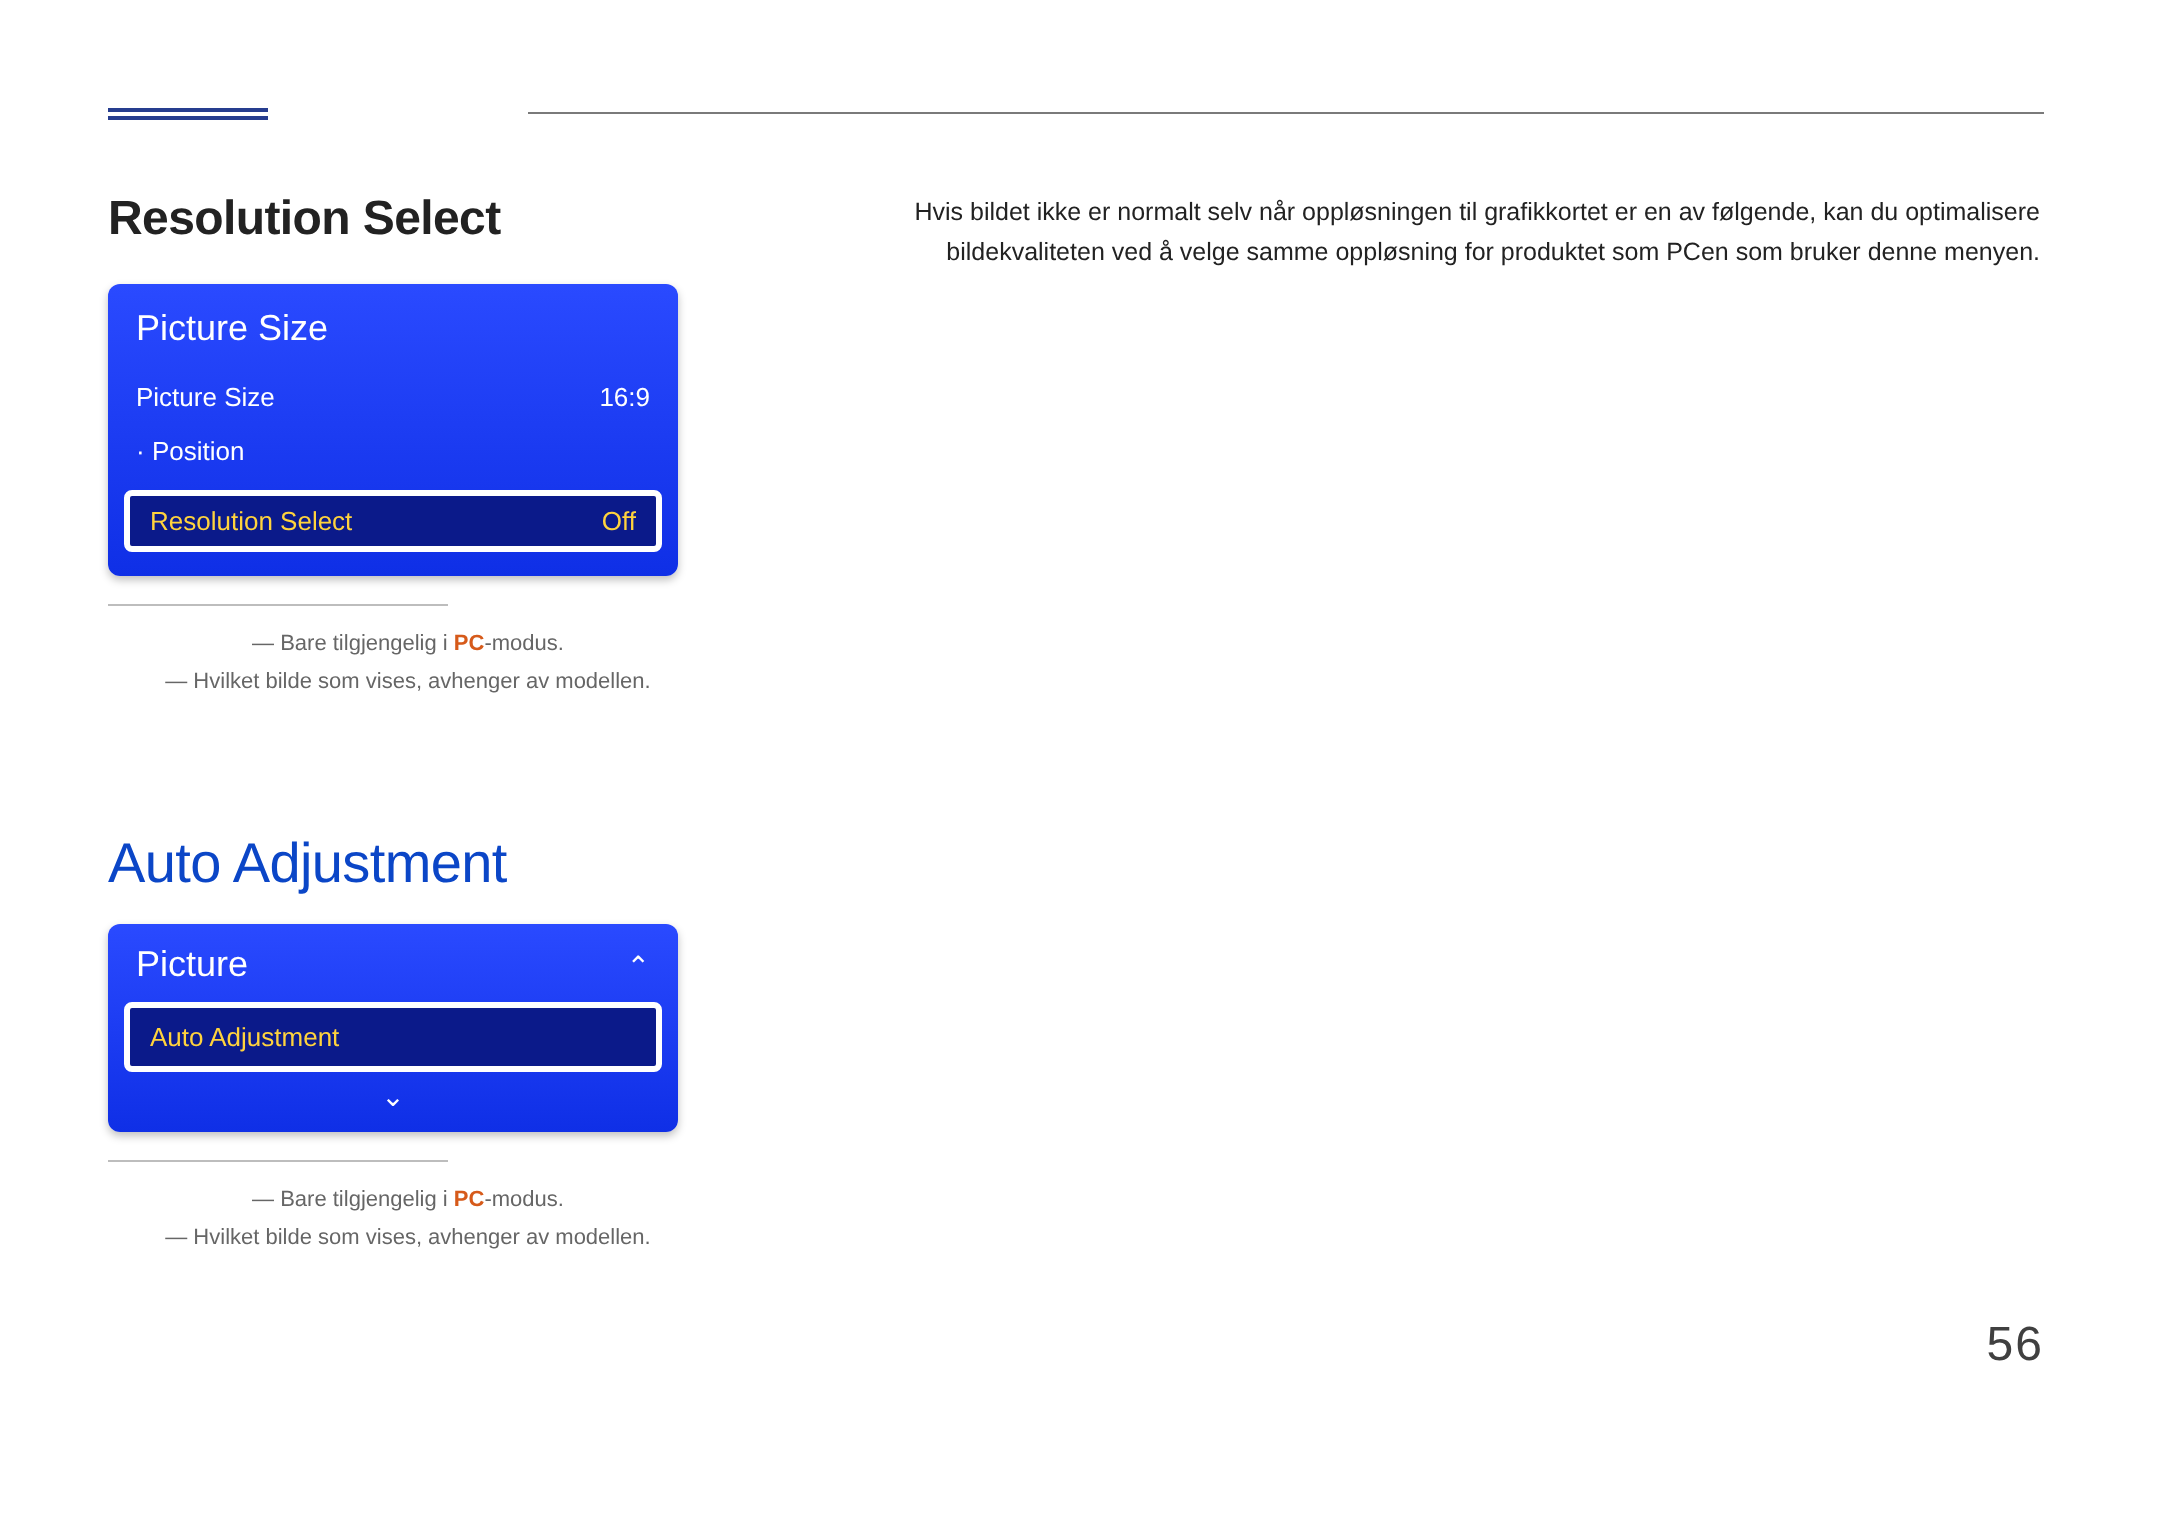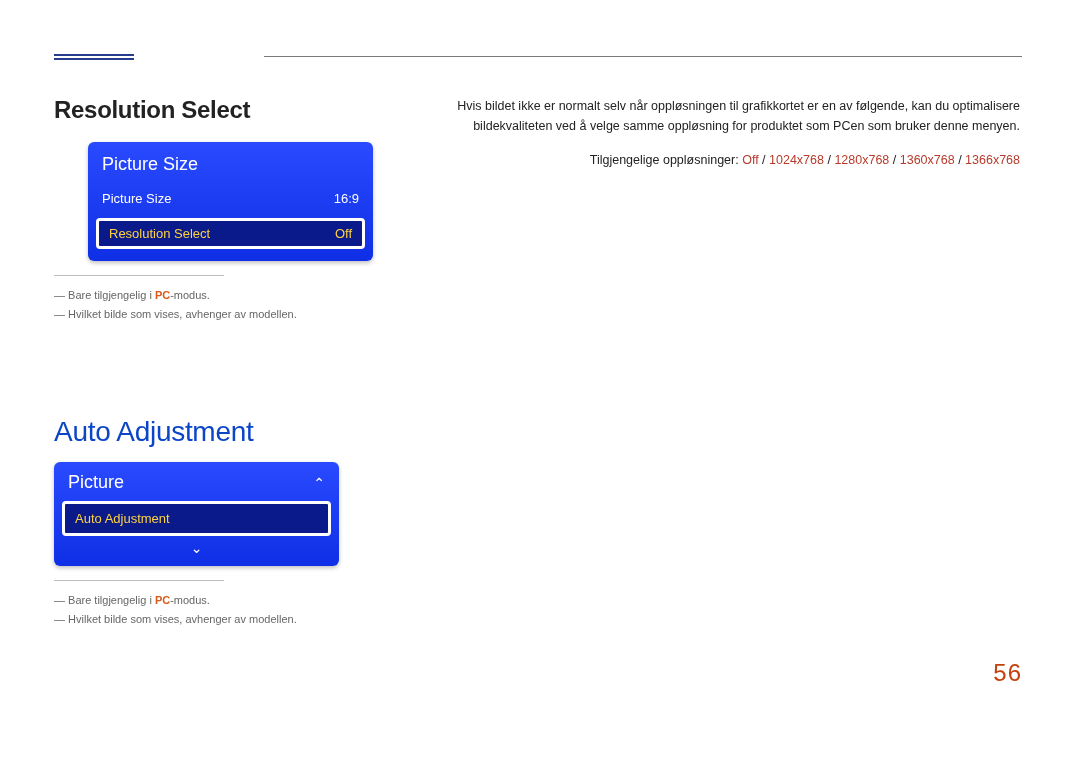--- a/index.html
+++ b/index.html
@@ -7,46 +7,46 @@
   .page { position:relative; width:1080px; height:709px; padding:36px 45px 24px 60px; }
   .topbars { position:absolute; left:54px; top:54px; width:80px; height:10px; }
   .topbar { position:absolute; left:0; width:80px; height:2px; background:#263d8f; }
   .topbar.b1 { top:0; }
   .topbar.b2 { top:4px; }
   .hr-top { position:absolute; left:264px; right:58px; top:56px; height:1px; background:#7a7a7a; }
   .col-left { position:absolute; left:54px; top:96px; width:300px; }
   .col-right { position:absolute; left:450px; top:96px; right:60px; }
   .h1 { font-size:24px; font-weight:600; color:#222; letter-spacing:-0.3px; margin-bottom:18px; }
   .h1-blue { font-size:28px; font-weight:500; color:#0b46c7; letter-spacing:-0.3px; margin-bottom:14px; }
-  .osd { width:285px; border-radius:6px; overflow:hidden; background:linear-gradient(180deg,#2a4aff 0%,#0f2fe6 100%); box-shadow:0 2px 4px rgba(0,0,0,0.25);margin-left:34px; }
+  .osd { width:285px; border-radius:6px; overflow:hidden; background:linear-gradient(180deg,#2a4aff 0%,#0f2fe6 100%); box-shadow:0 2px 4px rgba(0,0,0,0.25); }
   .osd-title { padding:12px 14px 10px 14px; color:#fff; font-size:18px; font-weight:500; }
   .osd-row { display:flex; justify-content:space-between; align-items:center; padding:6px 14px; color:#fff; font-size:13px; }
   .osd-row.hl { background:#0b1a8a; border:3px solid #fff; border-radius:4px; margin:6px 8px 8px 8px; padding:5px 10px; color:#ffd33d; }
   .osd-pad { height:4px; }
-  .notes { margin-top:14px; font-size:11px; color:#666; line-height:1.7; }
+  .notes { margin-top:14px; font-size:11px; color:#666; line-height:1.7;text-align:center; }
   .notes .hr-short { width:170px; height:1px; background:#bdbdbd; margin:6px 0 10px 0; }
   .pc { color:#d65a1a; font-weight:600; }
   .bodytext { font-size:12.5px; line-height:1.6; color:#222;text-align:right; }
   .resred { color:#b83a2a; }
   .slash { color:#222; }
   .section2-left { position:absolute; left:54px; top:416px; width:300px; }
   .section2-right { position:absolute; left:450px; top:424px; right:60px; }
   .menupath { font-size:12px; margin-bottom:16px; }
   .menupath b { font-weight:700; }
   .menupath .picture { color:#d65a1a; font-weight:600; }
   .menupath .auto { color:#2a55d4; font-weight:600; }
   .icon-menu { border:1px solid #222; border-radius:1px; position:relative; display:inline-block; width:16px; height:12px; }
   .icon-menu::before { content:""; position:absolute; left:2px; right:2px; top:3px; height:1px; background:#222; box-shadow:0 2px 0 #222, 0 4px 0 #222; }
   .icon-enter { border:1px solid #222; border-radius:1px; position:relative; display:inline-block; width:18px; height:13px; }
   .icon-enter::after { content:"↵"; position:absolute; left:3px; top:-2px; font-size:11px; }
   .osd2 { width:285px; border-radius:6px; overflow:hidden; background:linear-gradient(180deg,#2a4aff 0%,#0f2fe6 100%); box-shadow:0 2px 4px rgba(0,0,0,0.25); padding-bottom:8px; }
   .osd2-title { display:flex; justify-content:space-between; align-items:center; padding:10px 14px 6px 14px; color:#fff; font-size:18px; font-weight:500; }
   .chev { color:#fff; font-size:14px; text-align:center; }
   .osd2 .hl { background:#0b1a8a; border:3px solid #fff; border-radius:4px; margin:2px 8px 2px 8px; padding:7px 10px; color:#ffd33d; font-size:13px; }
-  .pagenum { position:absolute; right:58px; bottom:22px; font-size:24px; color:#c2410c; font-weight:300; letter-spacing:1px; }
+  .pagenum { position:absolute; right:58px; bottom:22px; font-size:24px; color:#404040; font-weight:300; letter-spacing:1px; }
 </style>
 </head>
 <body>
 
 <div class="page">
 
   <div class="topbars">
     <div class="topbar b1"></div>
     <div class="topbar b2"></div>
   </div>
@@ -54,41 +54,42 @@
 
   <div class="col-left">
     <div class="h1">Resolution Select</div>
 
     <div class="osd">
       <div class="osd-title">Picture Size</div>
       <div class="osd-row">
         <span>Picture Size</span>
         <span>16:9</span>
       </div>
+      <div class="osd-row">
+        <span>· Position</span>
+        <span></span>
+      </div>
       <div class="osd-row hl">
         <span>Resolution Select</span>
         <span>Off</span>
       </div>
       <div class="osd-pad"></div>
     </div>
 
     <div class="notes">
       <div class="hr-short"></div>
       <div>
         <span>― Bare tilgjengelig i </span><span class="pc">PC</span><span>-modus.</span>
       </div>
       <div>― Hvilket bilde som vises, avhenger av modellen.</div>
     </div>
   </div>
 
   <div class="col-right bodytext">
     <div style="margin-bottom:14px;">Hvis bildet ikke er normalt selv når oppløsningen til grafikkortet er en av følgende, kan du optimalisere bildekvaliteten ved å velge samme oppløsning for produktet som PCen som bruker denne menyen.</div>
-    <div>
-      <span>Tilgjengelige oppløsninger: </span><span class="resred">Off</span><span class="slash"> / </span><span class="resred">1024x768</span><span class="slash"> / </span><span class="resred">1280x768</span><span class="slash"> / </span><span class="resred">1360x768</span><span class="slash"> / </span><span class="resred">1366x768</span>
-    </div>
   </div>
 
   <div class="section2-left">
     <div class="h1-blue">Auto Adjustment</div>
 
 
     <div class="osd2">
       <div class="osd2-title">
         <span>Picture</span>
         <span class="chev">⌃</span>

